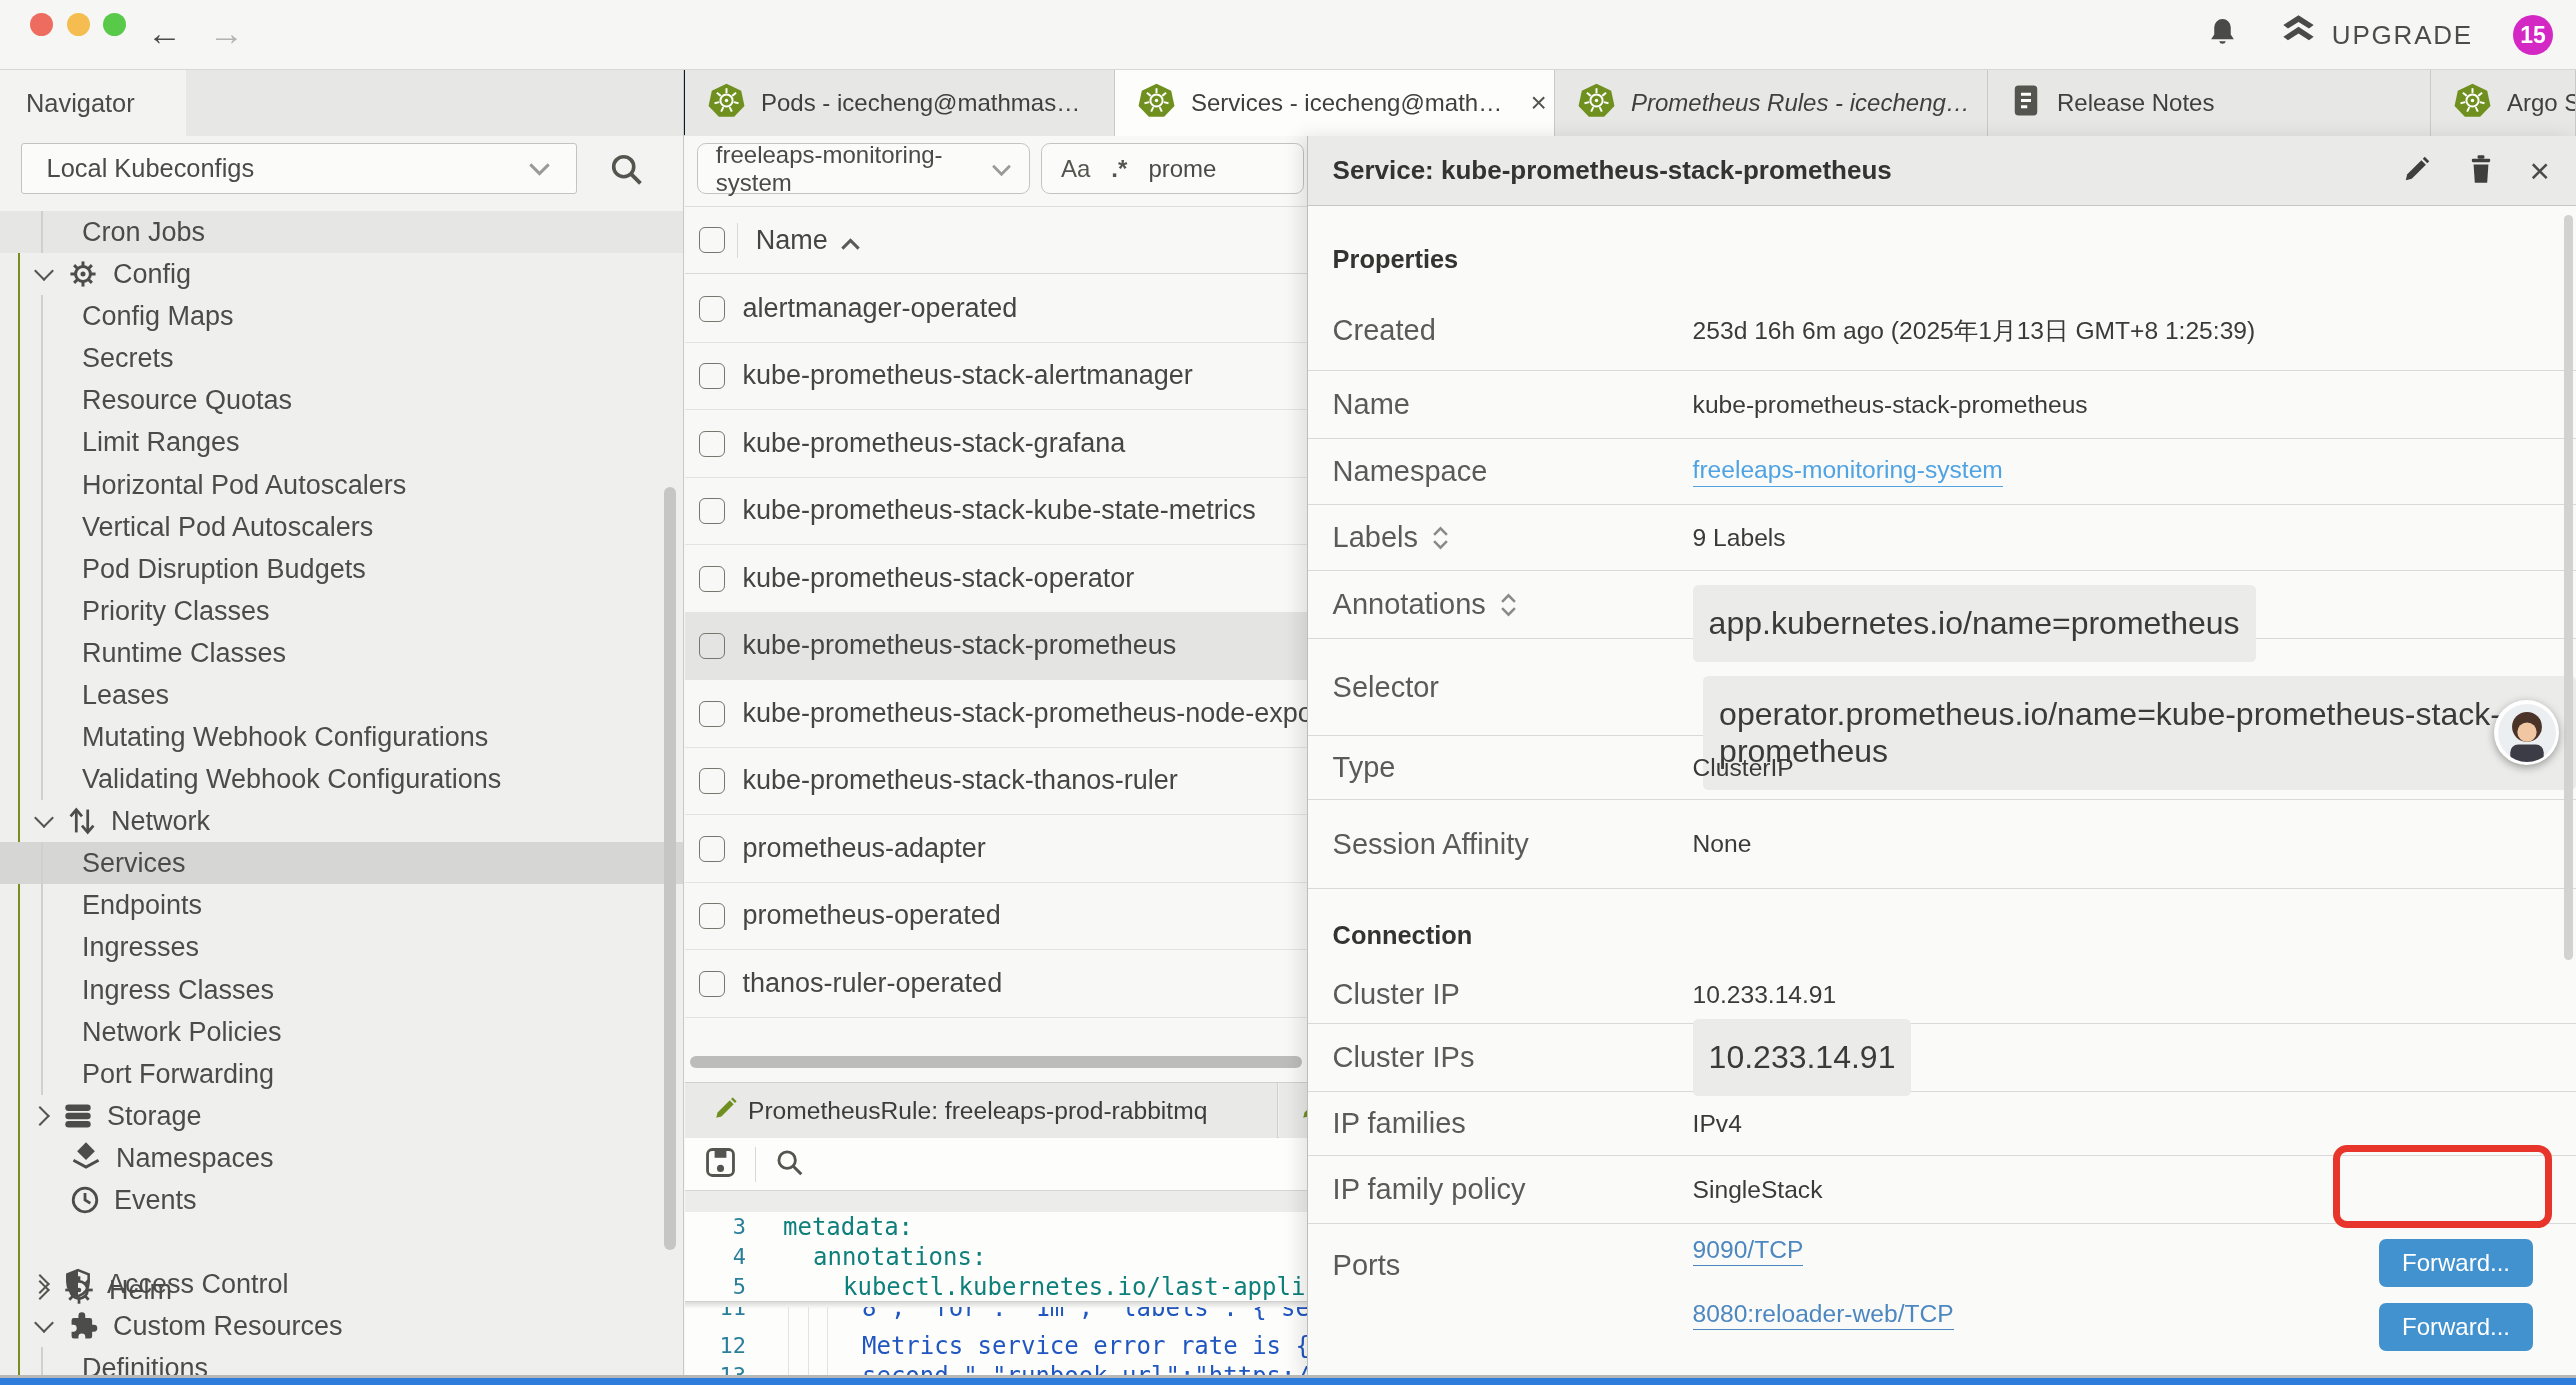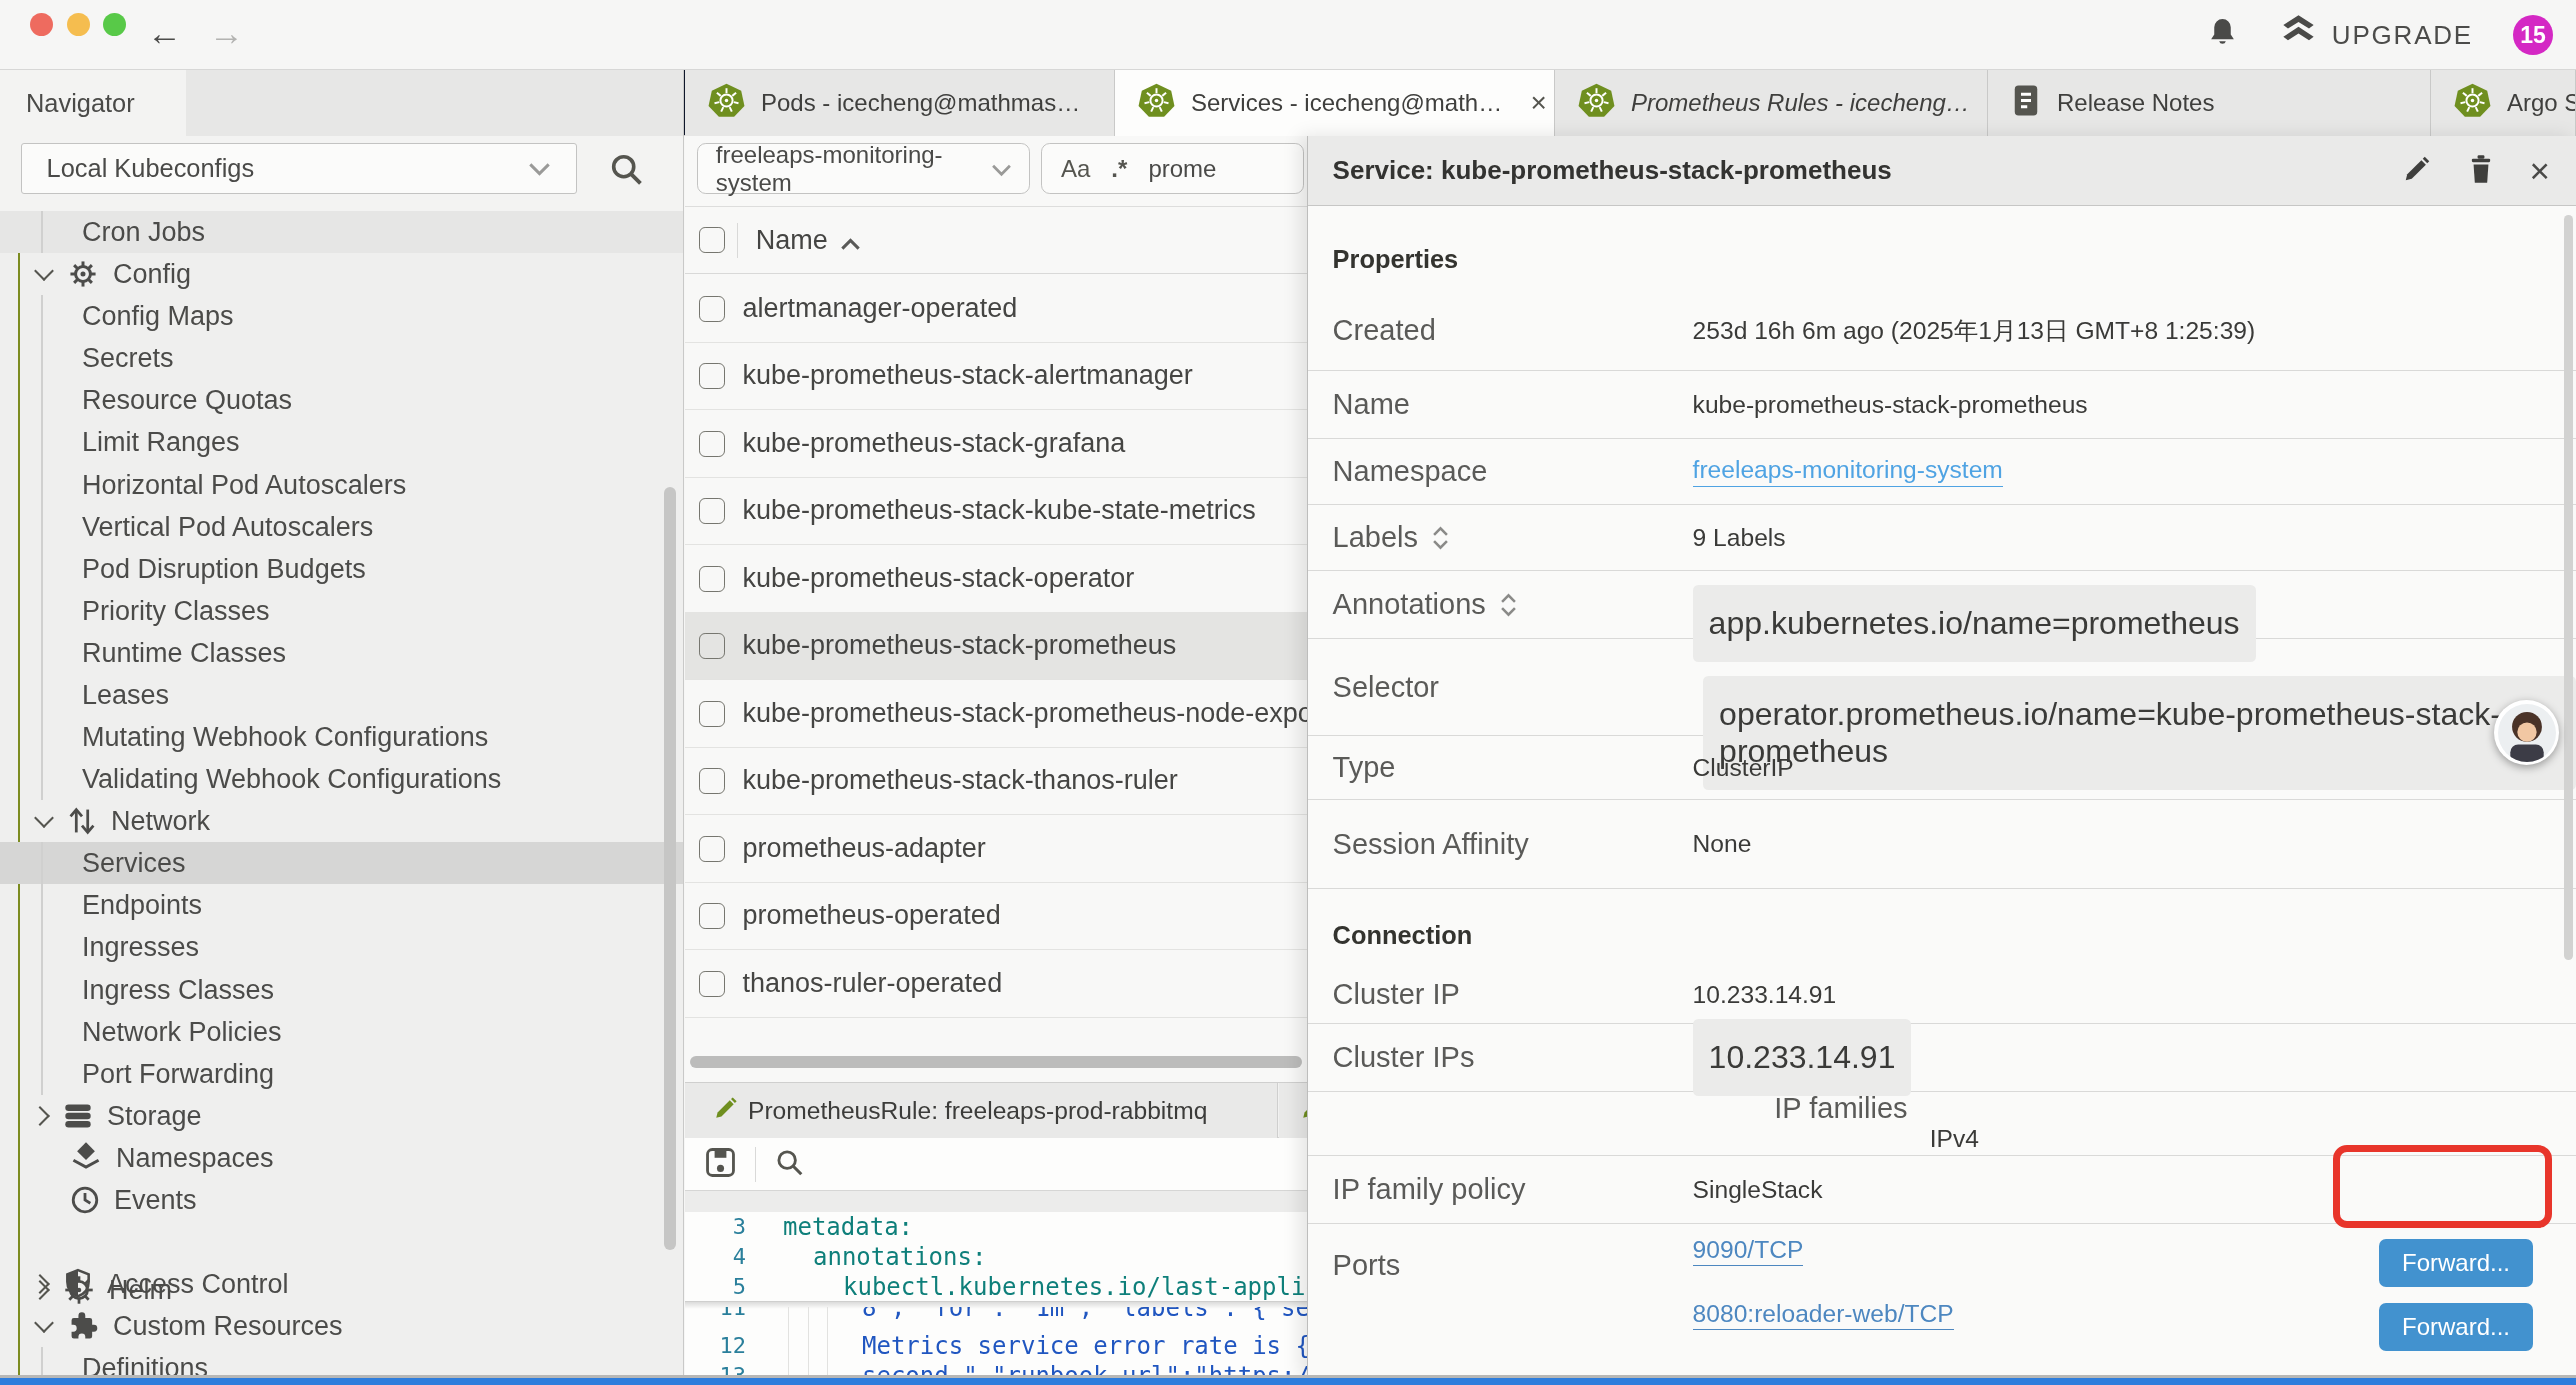--- a/index.html
+++ b/index.html
@@ -655,21 +655,21 @@
           <span class="dvalue">10.233.14.91</span>
         </div>
         <div class="drow" style="height: 68px; align-items: center;">
           <div class="dlabel">
             <span>Cluster IPs</span>
           </div>
           <div class="chipcol">
             <span class="chip" style="margin-left: 0px;">10.233.14.91</span>
           </div>
         </div>
-        <div class="drow" style="height: 64px; flex-direction: column;">
+        <div class="drow" style="height: 64px;">
           <div class="dlabel">
             <span>IP families</span>
           </div>
           <span class="dvalue">IPv4</span>
         </div>
         <div class="drow" style="height: 68px;">
           <div class="dlabel">
             <span>IP family policy</span>
           </div>
           <span class="dvalue">SingleStack</span>

